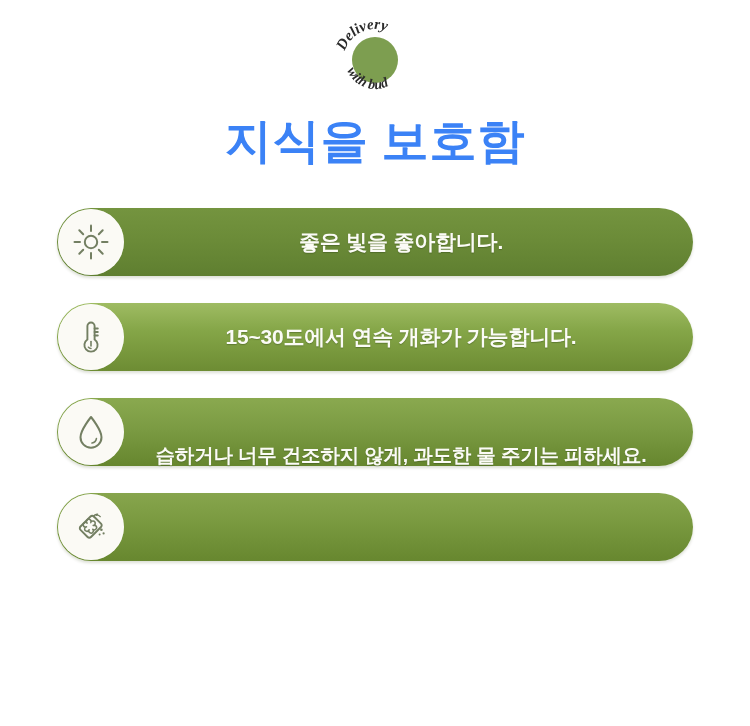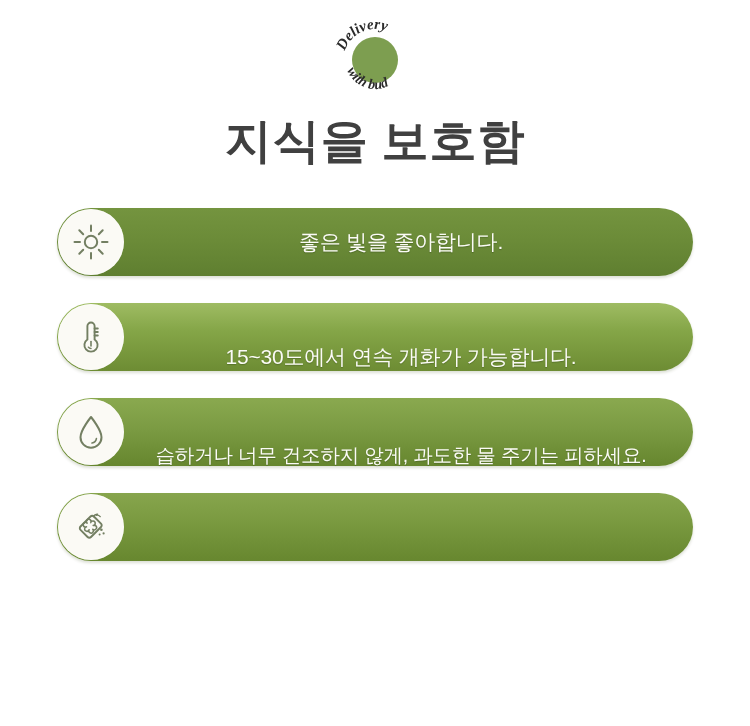--- a/index.html
+++ b/index.html
@@ -32,21 +32,21 @@
   }
   .logo svg { display: block; }
 
   
   .page-title {
     text-align: center;
     font-family: "Liberation Serif", "DejaVu Serif", serif;
     font-weight: bold;
     font-size: 47px;
     letter-spacing: 1px;
-    color: #404040;
+    color: #3b82f6;
     margin: 0;
     padding: 4px 0 0 0;
     line-height: 1.1;
   }
 
   
   .features {
     margin-top: 40px;
     padding-left: 57px;
   }
@@ -58,21 +58,20 @@
     border-radius: 34px;
     display: flex;
     align-items: center;
     box-shadow: 0 2px 3px rgba(60, 80, 30, 0.18);
   }
   .feature-row.tone-a {
     background: linear-gradient(180deg, #74943f 0%, #6b8b38 48%, #5f7f30 100%);
   }
   .feature-row.tone-b {
     background: linear-gradient(180deg, #9fbc63 0%, #85a648 40%, #6d8c33 100%);
-    align-items: flex-end;
   }
   .feature-row.tone-c {
     background: linear-gradient(180deg, #8aa94f 0%, #7b9b43 45%, #66862e 100%);
   }
   .feature-row.tone-d {
     background: linear-gradient(180deg, #87a54d 0%, #79993f 45%, #67872f 100%);
   }
   .feature-row.tone-e {
     background: linear-gradient(180deg, #7b9d43 0%, #70913a 45%, #60812c 100%);
   }
@@ -89,21 +88,21 @@
     align-items: center;
     justify-content: center;
     box-shadow: inset 0 0 0 1px rgba(255,255,255,0.4);
   }
   .icon-badge svg { display: block; }
 
   .feature-text {
     flex: 1;
     text-align: center;
     color: #fbfbf6;
-    font-weight: normal;
+    font-weight: bold;
     font-size: 21px;
     letter-spacing: -0.2px;
     padding-left: 62px;
     padding-right: 10px;
     text-shadow: 0 1px 1px rgba(40,60,20,0.35);
     white-space: nowrap;
   }
   .feature-text.sz-sm { font-size: 20px; }
   .feature-text.sz-xs { font-size: 19.5px; margin-top: 48px; }
 </style>

